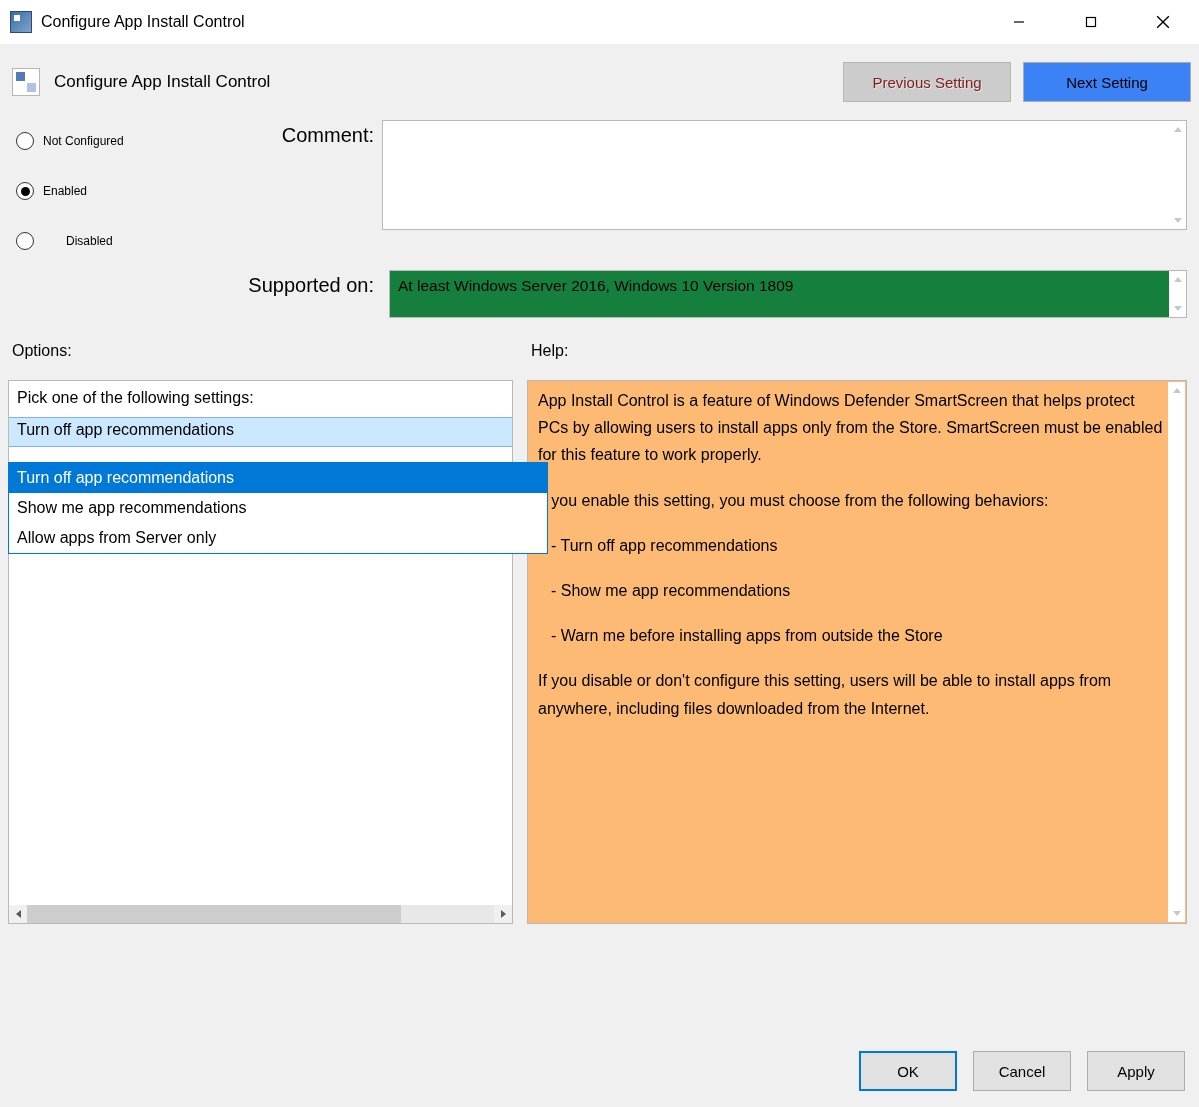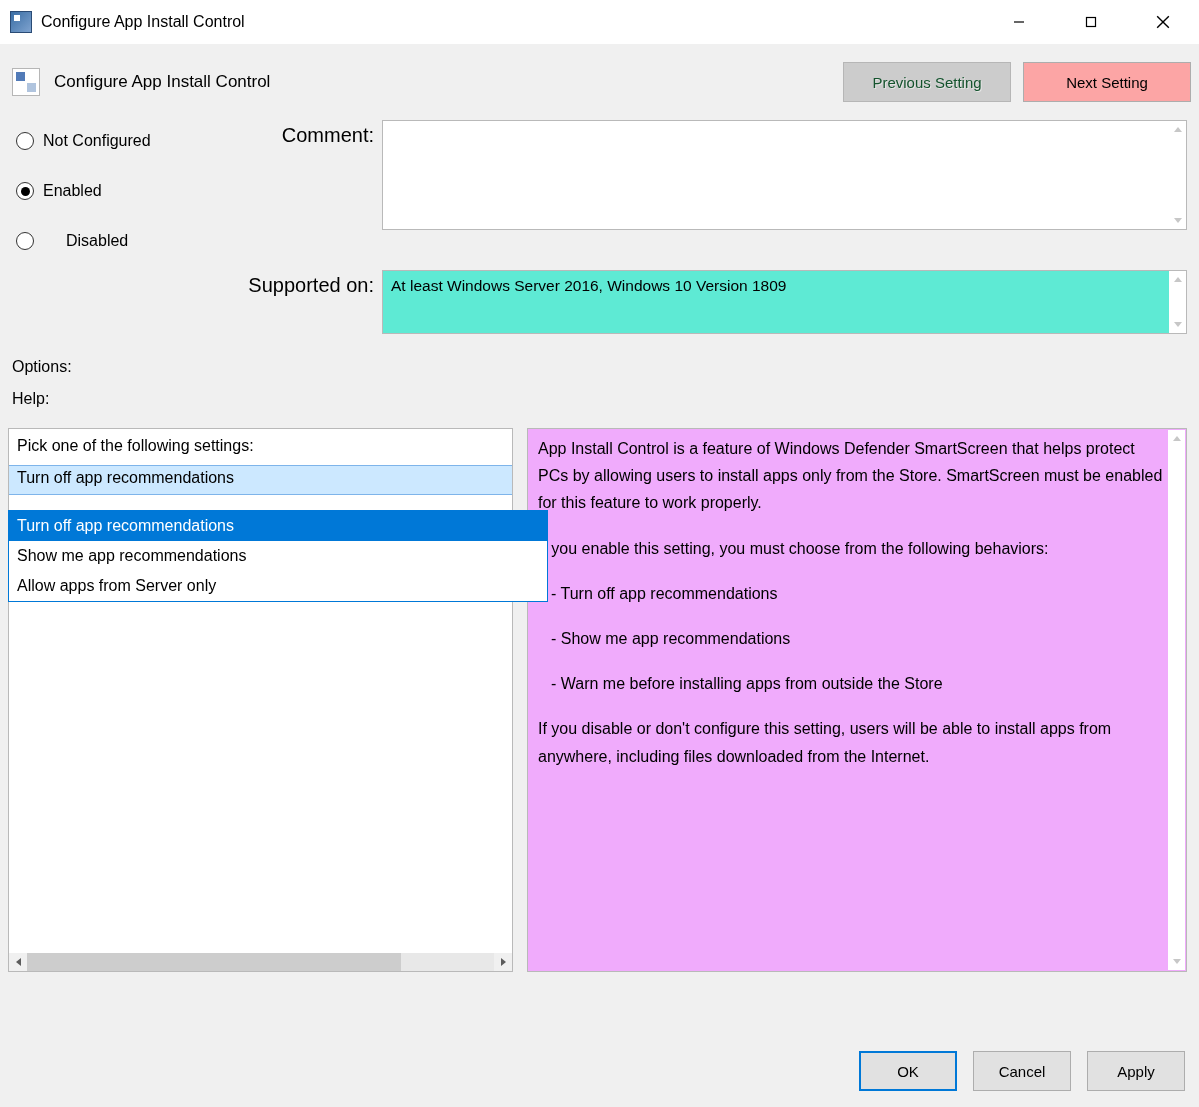--- a/index.html
+++ b/index.html
@@ -78,46 +78,46 @@
     content:"";position:absolute;right:3px;bottom:3px;width:9px;height:9px;background:#b0c4de;
   }
   .policy-title {
     font-size: 17px;
   }
   .nav-spacer { flex: 1; }
   .nav-btn {
     min-width: 168px;
     height: 40px;
     border: 1px solid #adadad;
-    background: #fca5a5;
+    background: #3b82f6;
     font-size: 15px;
     display:flex;align-items:center;justify-content:center;
   }
   .nav-btn.disabled {
     background: #cccccc;
-    color: #14532d;
+    color: #7f1d1d;
     border-color: #b6b6b6;
     text-shadow: 1px 1px 0 #ffffff80;
   }
 
   
   .config-area {
     display: grid;
     grid-template-columns: 200px 150px 1fr;
     grid-template-rows: auto auto auto auto;
     row-gap: 8px;
     column-gap: 8px;
     padding: 0 4px 10px 8px;
   }
   .radio-row {
     display: flex;
     align-items: center;
     gap: 9px;
     height: 42px;
-    font-size: 16px;
+    font-size: 12px;
   }
   .radio {
     width: 18px; height: 18px;
     border: 1.5px solid #333;
     border-radius: 50%;
     display: inline-flex;
     align-items: center; justify-content: center;
     background:#fff;
   }
   .radio .dot {
@@ -157,41 +157,41 @@
   }
   .vscroll .arrow{
     width:0;height:0;border-left:4px solid transparent;border-right:4px solid transparent;
   }
   .vscroll .up{border-bottom:5px solid #c7c7c7;margin-top:6px;}
   .vscroll .dn{border-top:5px solid #c7c7c7;margin-bottom:6px;}
 
   .supported-box {
     grid-column: 3;
     grid-row: 4;
-    background: #5eead4;
+    background: #15803d;
     border: 1px solid #b9b9b9;
     position: relative;
-    height: 64px;
+    height: 48px;
+    margin-left: 7px;
   }
   .supported-box .txt{
     padding: 6px 8px;
     color:#000;
     font-size: 15.5px;
   }
   .supported-label-cell{
     grid-column: 2; grid-row:4; text-align:right;
   }
 
   
   .section-labels {
     display: flex;
     margin-top: 14px;
     padding: 0 4px;
     gap: 14px;
-    flex-direction: column;
   }
   .section-labels > div {
     font-size: 16px;
   }
   .section-labels .opt-lbl { width: 505px; }
 
   
   .panels {
     display: flex;
     gap: 14px;
@@ -246,21 +246,21 @@
     width:18px;height:18px;display:flex;align-items:center;justify-content:center;
   }
   .hscroll .btn .tri{width:0;height:0;border-top:4px solid transparent;border-bottom:4px solid transparent;}
   .hscroll .left .tri{border-right:5px solid #5c5c5c;}
   .hscroll .right .tri{border-left:5px solid #5c5c5c;}
   .hscroll .track{flex:1;background:#e8e8e8;height:100%;position:relative;}
   .hscroll .thumb{position:absolute;left:0;top:0;bottom:0;width:80%;background:#cdcdcd;}
 
   .help-panel {
     flex: 1;
-    background: #f0abfc;
+    background: #fdba74;
     border: 1px solid #b9b9b9;
     position: relative;
     padding: 6px 22px 6px 10px;
     font-size: 16px;
     line-height: 1.7;
   }
   .help-panel p{margin:0 0 18px 0;}
   .help-panel .bullet{margin-left:13px;}
   .help-panel .vscroll{right:1px;top:1px;bottom:1px;width:17px;}
 

